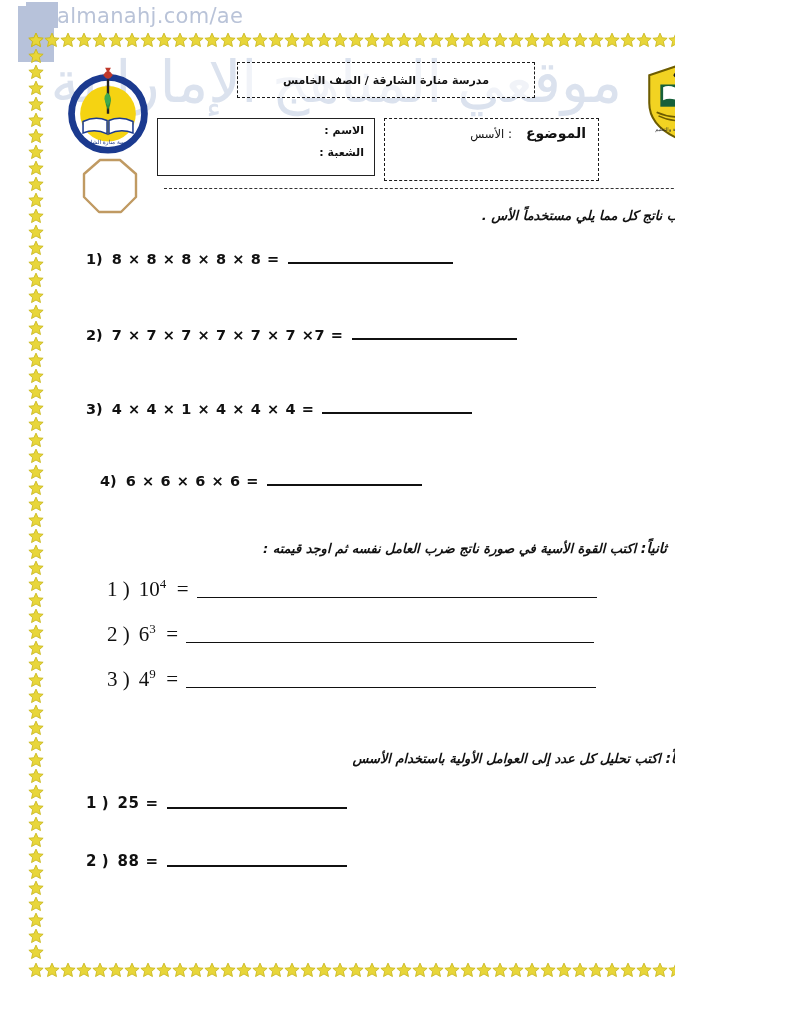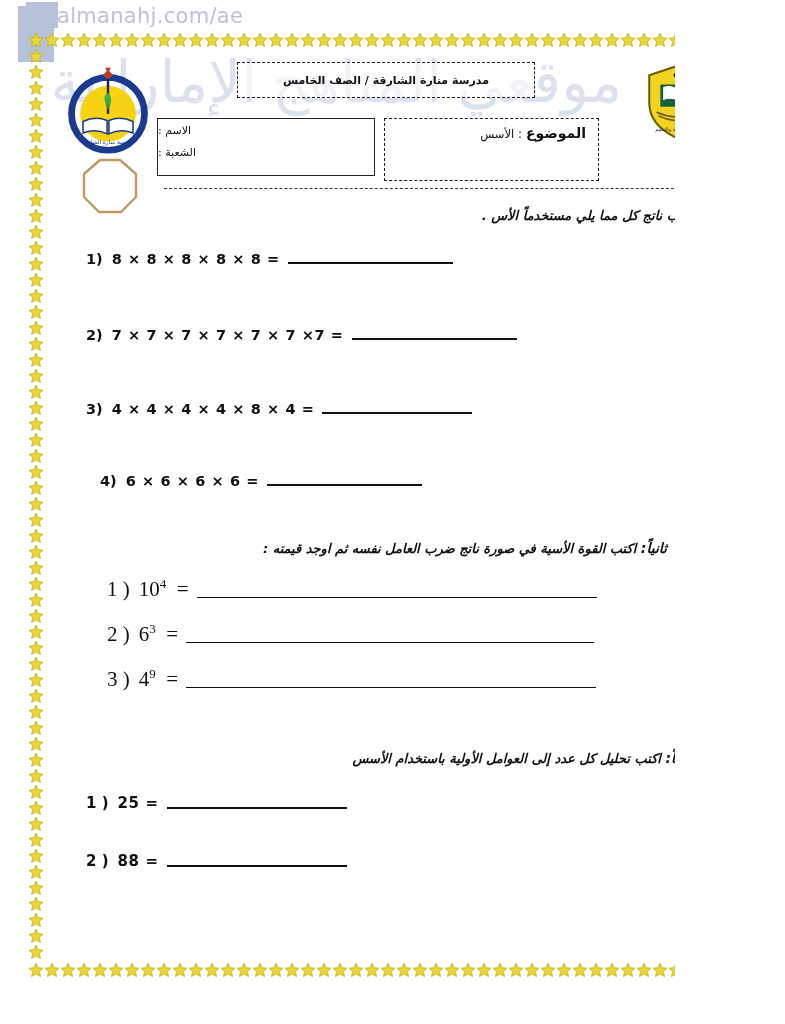--- a/index.html
+++ b/index.html
@@ -145,23 +145,23 @@
     height: 58px;
     border: 1.4px solid #222;
     background: rgba(255,255,255,0.75);
     direction: rtl;
     padding: 5px 10px 0 0;
     box-sizing: border-box;
   }
   .field-label {
     direction: rtl;
     font-size: 11px;
-    font-weight: normal;
+    font-weight: bold;
     color: #111;
-    text-align: left;
+    text-align: right;
     margin-bottom: 9px;
     font-family: "DejaVu Sans", sans-serif;
   }
 
   
   #subject-box {
     position: absolute;
     left: 332px;
     top: 66px;
     width: 215px;
@@ -172,21 +172,21 @@
     padding: 6px 12px 0 0;
     box-sizing: border-box;
   }
   #subject-line {
     direction: rtl;
     font-size: 12px;
     color: #111;
     text-align: right;
     font-family: "DejaVu Sans", sans-serif;
   }
-  #subject-label { font-size: 14px; font-weight: bold; }
+  #subject-label { font-size: 14px; font-weight: bold; margin-left: 10px; }
   #subject-value { font-size: 11.5px; font-weight: normal; }
 
   
   #drawn-circle {
     position: absolute;
     left: 28px;
     top: 105px;
     width: 60px;
     height: 58px;
   }
@@ -1373,21 +1373,21 @@
           <span class="q-expr">8 × 8 × 8 × 8 × 8  =</span>
           <span class="q-blank" style="width: 165px;"></span>
         </div>
         <div class="q-row" style="top: 274px; left: 34px;">
           <span class="q-num">2)</span>
           <span class="q-expr">7 × 7 × 7 × 7 × 7 × 7 ×7  =</span>
           <span class="q-blank" style="width: 165px;"></span>
         </div>
         <div class="q-row" style="top: 348px; left: 34px;">
           <span class="q-num">3)</span>
-          <span class="q-expr">4 × 4 × 4 × 4 × 8 × 4  =</span>
+          <span class="q-expr">4 × 4 × 1 × 4 × 4 × 4  =</span>
           <span class="q-blank" style="width: 150px;"></span>
         </div>
         <div class="q-row" style="top: 420px; left: 48px;">
           <span class="q-num">4)</span>
           <span class="q-expr">6 × 6 × 6 × 6  =</span>
           <span class="q-blank" style="width: 155px;"></span>
         </div>
         <div class="section-heading" style="top: 488px; right: 65px;"><span class="ord">ثانياً:</span><span> اكتب القوة الأسية في صورة ناتج ضرب العامل نفسه ثم اوجد قيمته :</span></div>
         <div class="q-row serif" style="top: 525px; left: 55px;">
           <span class="q-num">1 )</span>

